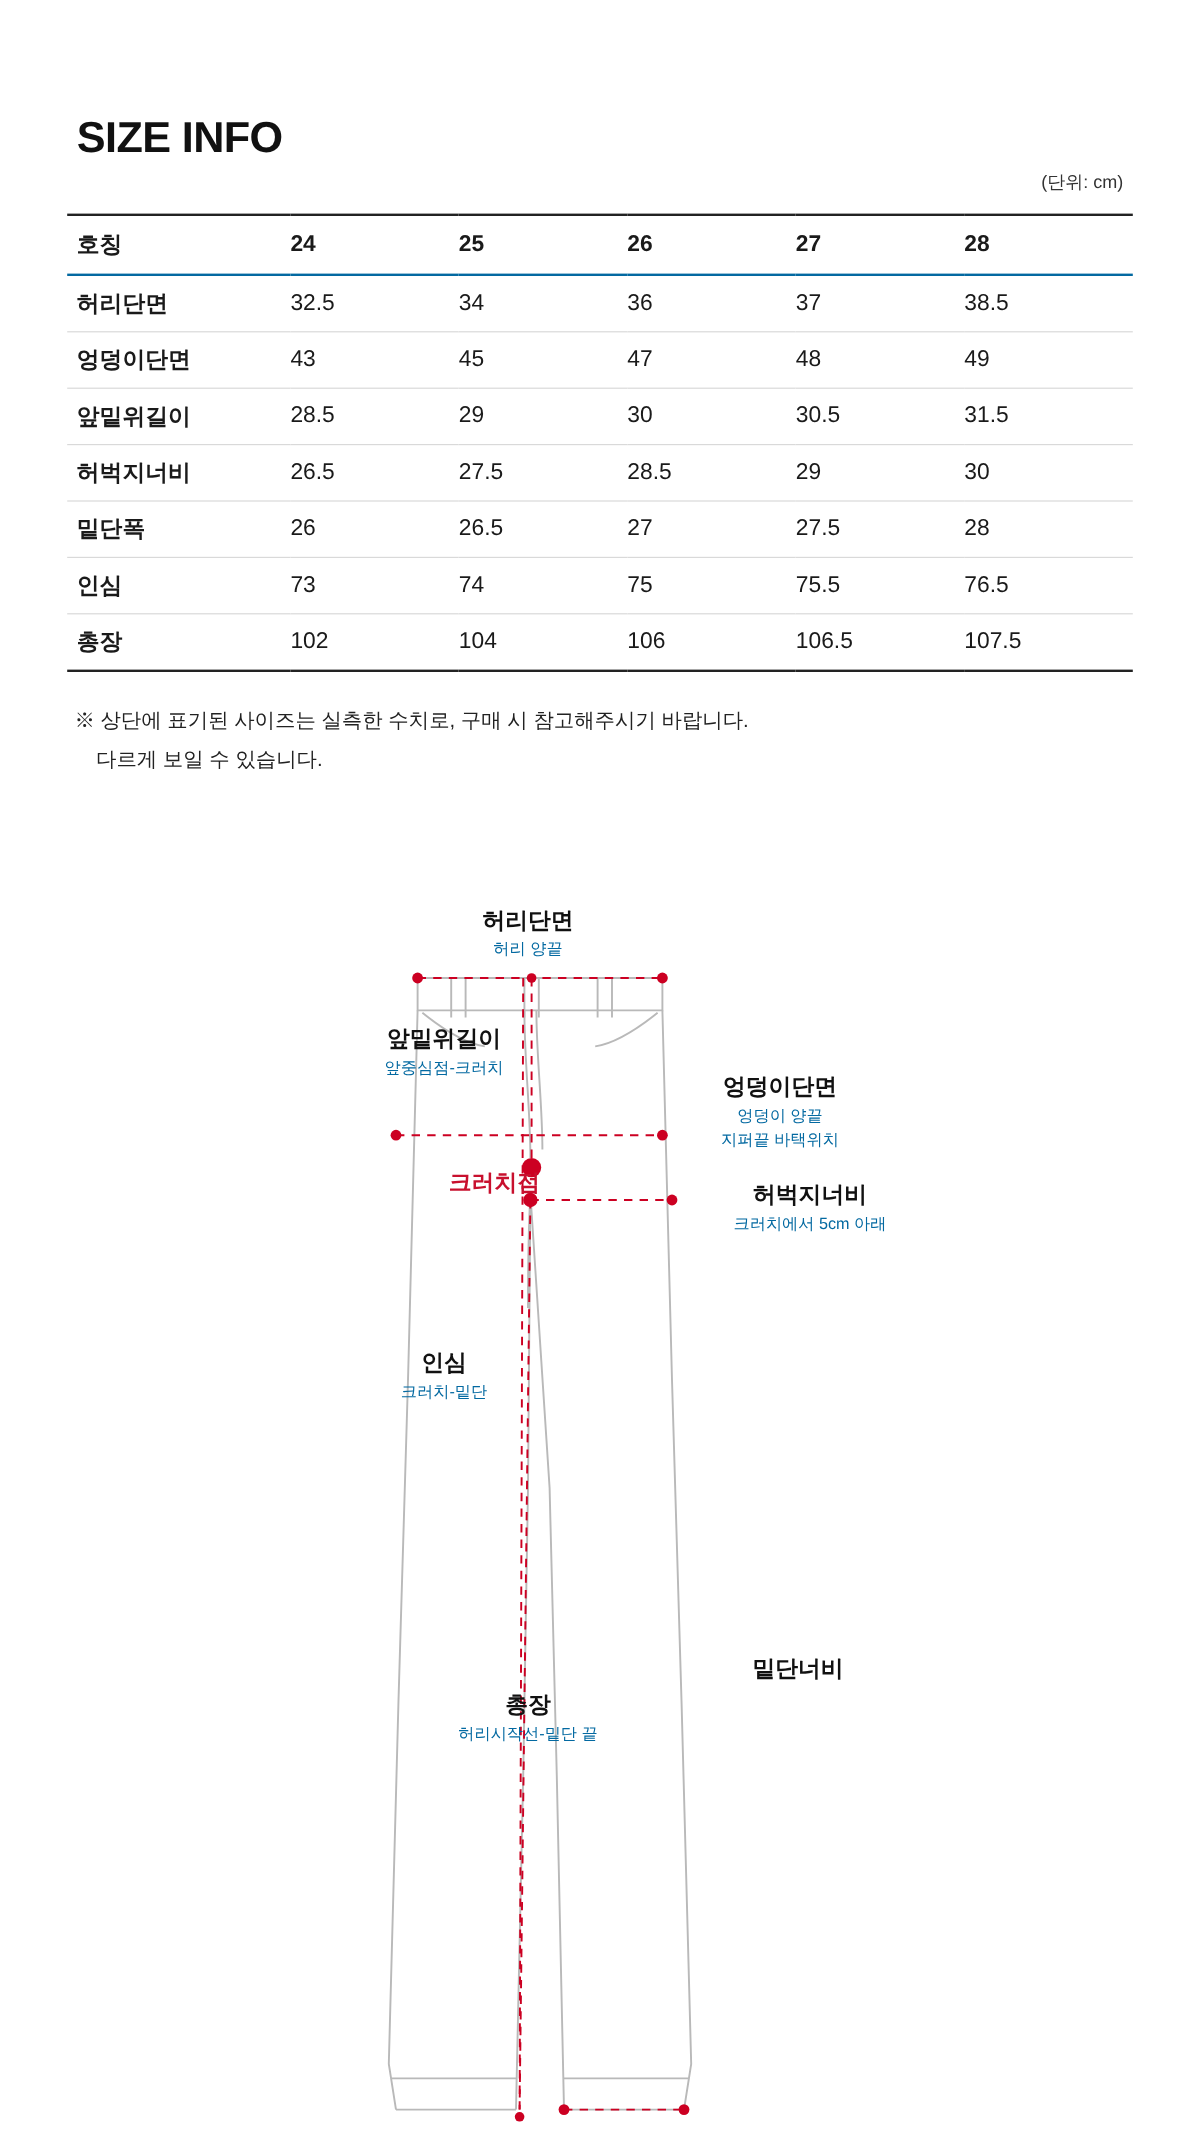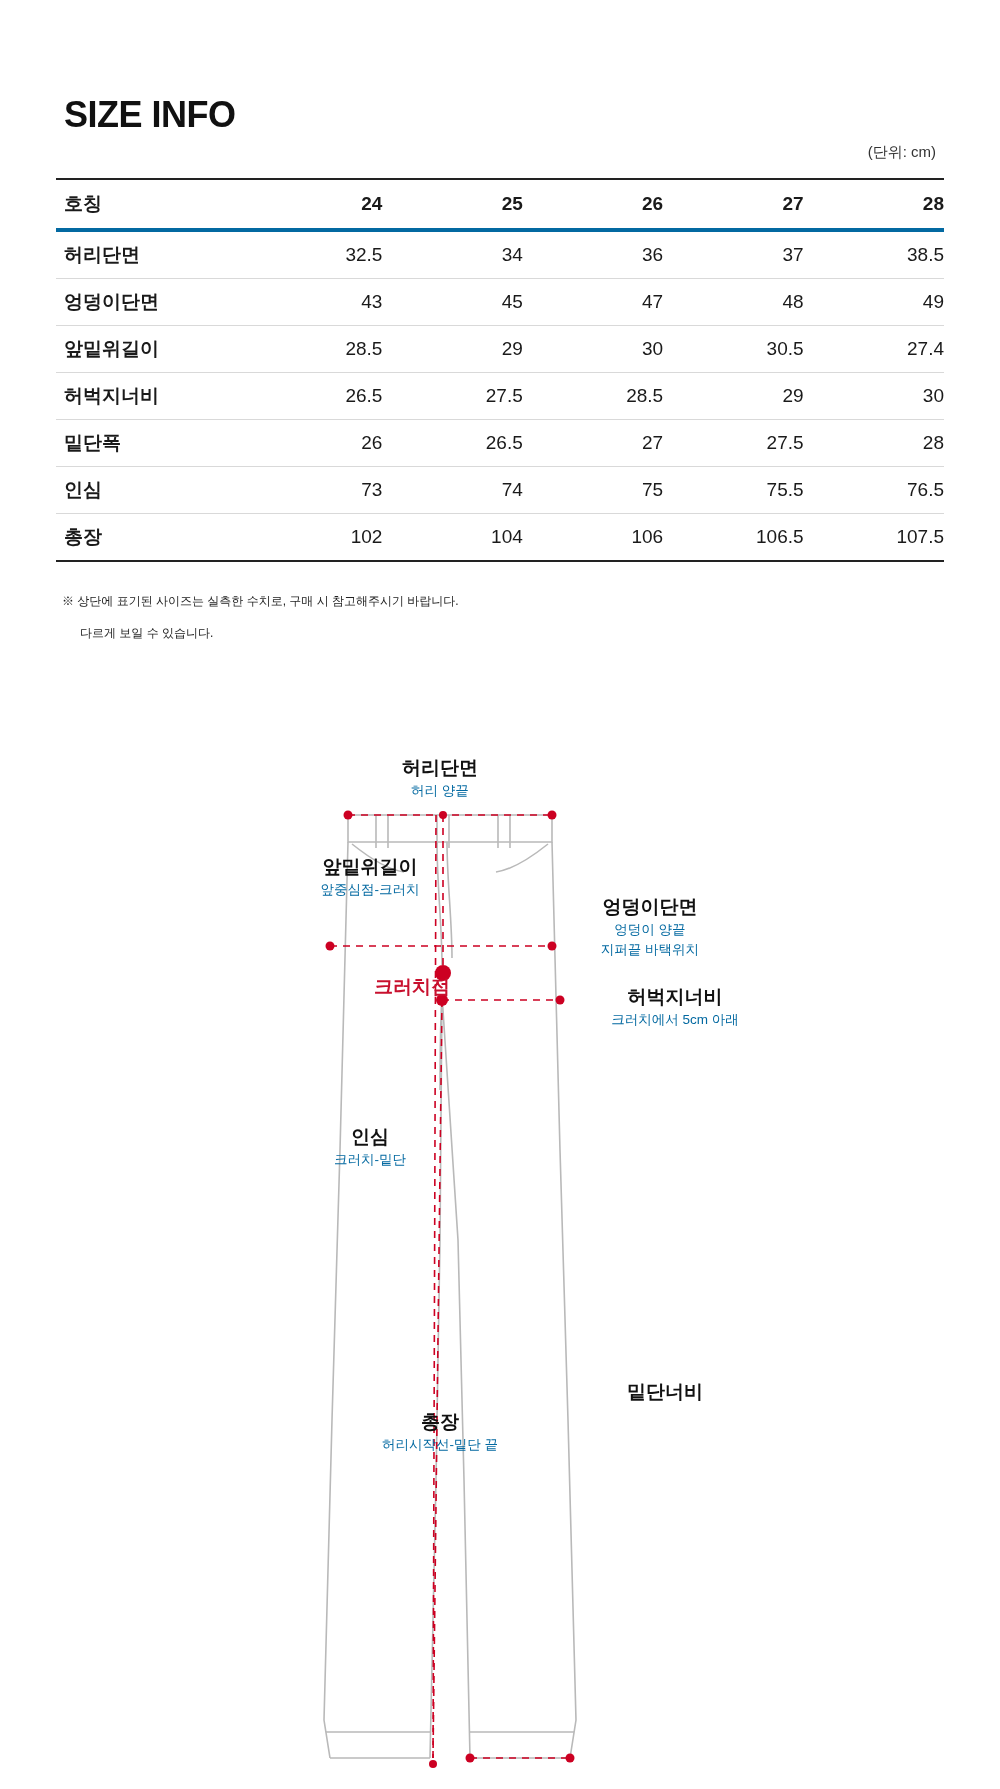--- a/index.html
+++ b/index.html
@@ -43,32 +43,32 @@
   
   .size-table {
     position: absolute;
     left: 56px;
     top: 178px;
     width: 888px;
     border-collapse: collapse;
     table-layout: fixed;
   }
   .size-table th, .size-table td {
-    text-align: right;
+    text-align: left;
     font-size: 19px;
     color: #1a1a1a;
     padding: 0;
     height: 46px;
     vertical-align: middle;
   }
   .size-table thead th {
     font-weight: bold;
     height: 48px;
     border-top: 2px solid #222222;
-    border-bottom: 4px solid #0369a1;
+    border-bottom: 2px solid #0369a1;
   }
   .size-table tbody td {
     border-bottom: 1px solid #d9d9d9;
     font-weight: normal;
   }
   .size-table tbody tr:last-child td {
     border-bottom: 2px solid #222222;
   }
   .size-table .rowhead {
     text-align: left;
@@ -80,21 +80,21 @@
     text-align: left;
     padding-left: 8px;
   }
 
   
   .notes {
     position: absolute;
     left: 62px;
     top: 585px;
     width: 860px;
-    font-size: 12px;
+    font-size: 17px;
     line-height: 32px;
     color: #222222;
   }
   .notes .ln { display: block; white-space: nowrap; }
   .notes .ln.indent { padding-left: 18px; }
 
   
   .diagram {
     position: absolute;
     left: 0;
@@ -170,21 +170,21 @@
         <td>47</td>
         <td>48</td>
         <td>49</td>
       </tr>
       <tr>
         <td class="rowhead">앞밑위길이</td>
         <td>28.5</td>
         <td>29</td>
         <td>30</td>
         <td>30.5</td>
-        <td>27.4</td>
+        <td>31.5</td>
       </tr>
       <tr>
         <td class="rowhead">허벅지너비</td>
         <td>26.5</td>
         <td>27.5</td>
         <td>28.5</td>
         <td>29</td>
         <td>30</td>
       </tr>
       <tr>

